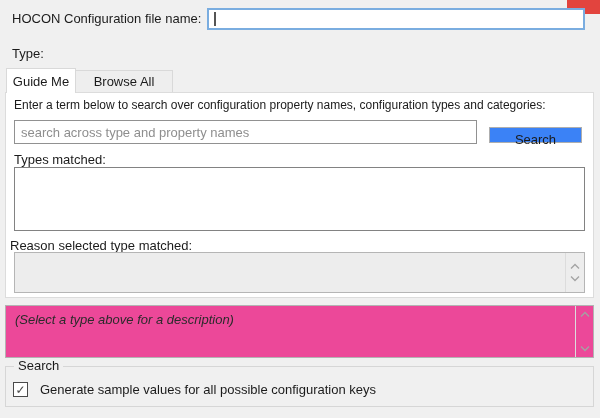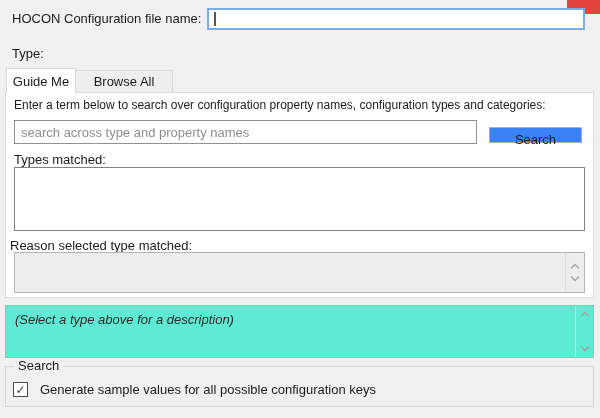--- a/index.html
+++ b/index.html
@@ -71,21 +71,21 @@
     position:absolute;right:0;top:0;bottom:0;width:18px;
     border-left:1px solid #dcdcdc;display:flex;flex-direction:column;align-items:center;
   }
   .sb-center{justify-content:center;gap:5px;}
   .sb-ends{justify-content:space-between;padding:5px 0;box-sizing:border-box;}
   .chev{width:10px;height:7px;display:block;line-height:0;}
 
   
   .desc-box{
     left:5px;top:305px;width:589px;height:53px;
-    background:#5eead4;border:1px solid #b3b3b3;box-sizing:border-box;
+    background:#ec4899;border:1px solid #b3b3b3;box-sizing:border-box;
   }
   .desc-text{position:absolute;left:9px;top:6px;font-style:italic;color:#2b2b2b;}
 
   
   .group{
     left:5px;top:366px;width:589px;height:41px;
     border:1px solid #d6d6d6;box-sizing:border-box;
   }
   .legend{
     position:absolute;left:8px;top:-9px;

